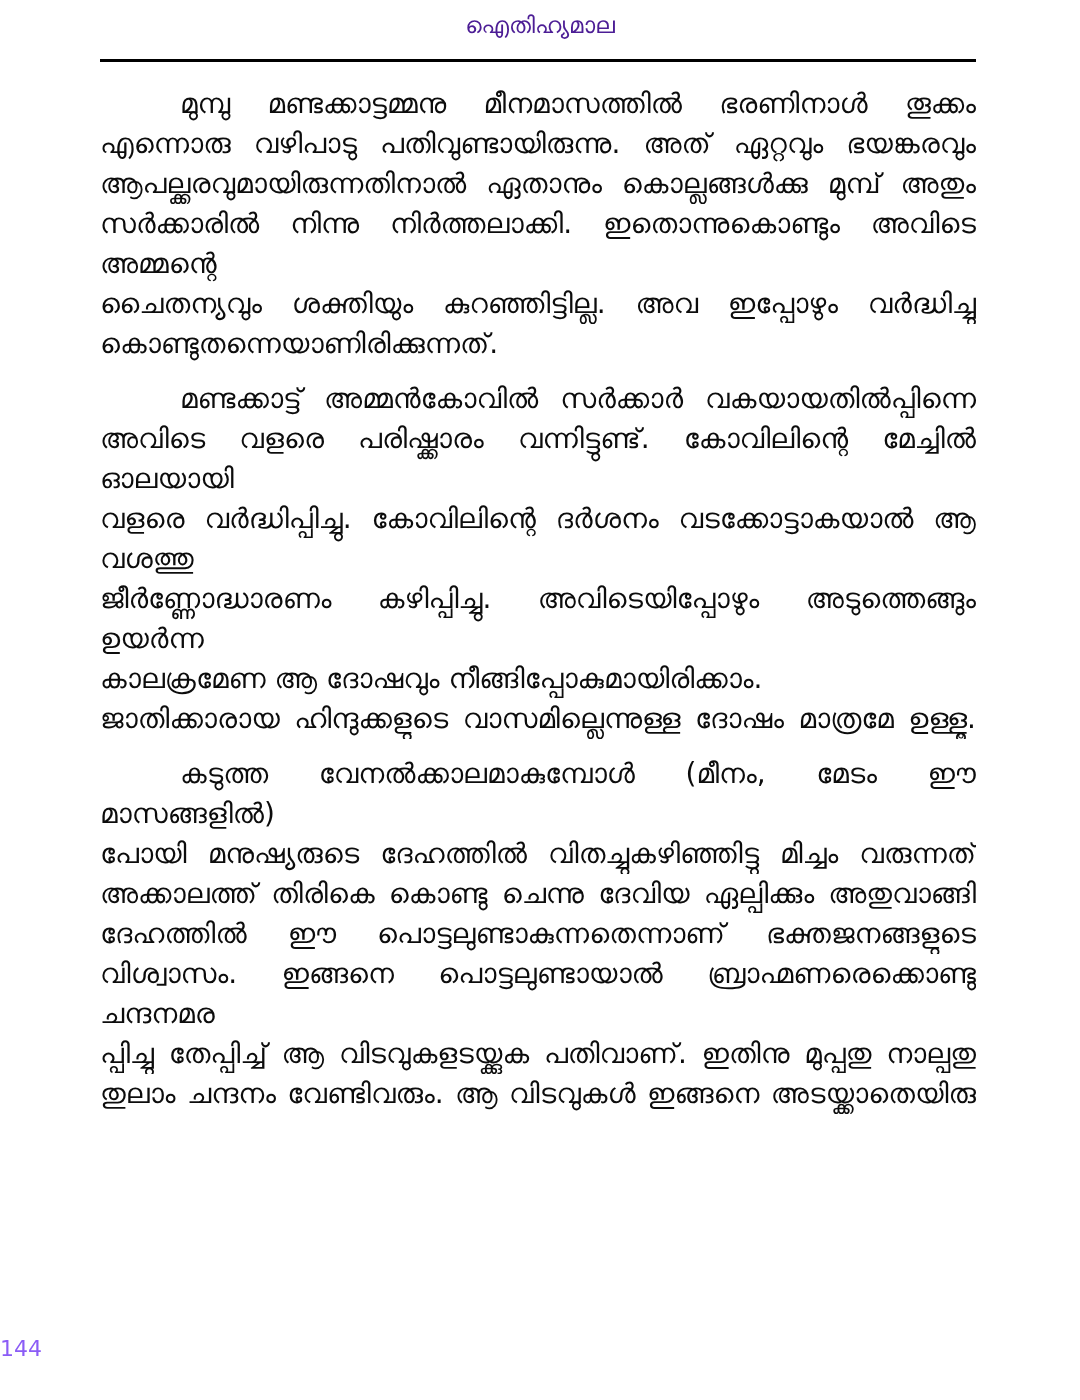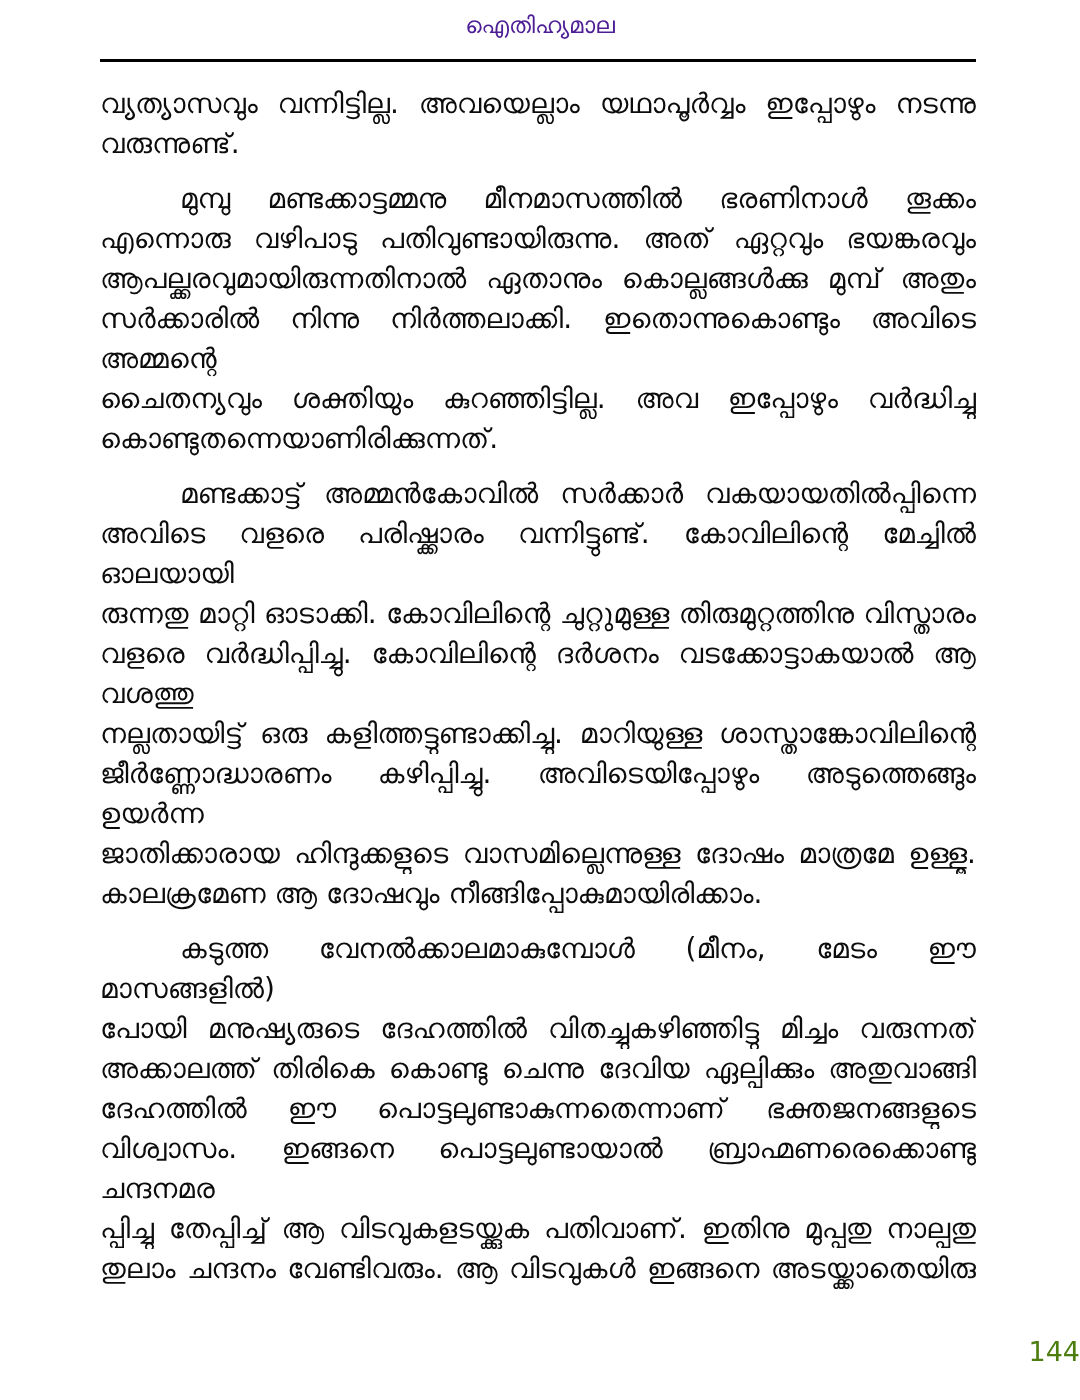--- a/index.html
+++ b/index.html
@@ -58,54 +58,48 @@
     text-align-last: left;
   }
   .para.indent .line:first-child {
     text-indent: 80px;
   }
   .page-number {
     position: absolute;
     top: 1336px;
     left: 0;
     width: 100%;
-    text-align: right;
-    font-size: 27px;
-    color: #4d7c0f;
+    text-align: left;
+    font-size: 22px;
+    color: #8b5cf6;
     font-family: "DejaVu Sans", "Liberation Sans", sans-serif;
   }
 </style>
 </head>
 <body>
 
 <div class="page">
   <div class="book-title">ഐതിഹ്യമാല</div>
   <div class="header-rule"></div>
   <div class="page-body">
-      <div class="para">
-        <div class="line">വ്യത്യാസവും വന്നിട്ടില്ല. അവയെല്ലാം യഥാപൂർവ്വം ഇപ്പോഴും നടന്നു</div>
-        <div class="line last">വരുന്നുണ്ട്.</div>
-      </div>
       <div class="para indent">
         <div class="line">മുമ്പു മണ്ടക്കാട്ടമ്മനു മീനമാസത്തിൽ ഭരണിനാൾ തൂക്കം</div>
         <div class="line">എന്നൊരു വഴിപാടു പതിവുണ്ടായിരുന്നു. അത് ഏറ്റവും ഭയങ്കരവും</div>
         <div class="line">ആപല്ക്കരവുമായിരുന്നതിനാൽ ഏതാനും കൊല്ലങ്ങൾക്കു മുമ്പ് അതും</div>
         <div class="line">സർക്കാരിൽ നിന്നു നിർത്തലാക്കി. ഇതൊന്നുകൊണ്ടും അവിടെ അമ്മന്റെ</div>
         <div class="line">ചൈതന്യവും ശക്തിയും കുറഞ്ഞിട്ടില്ല. അവ ഇപ്പോഴും വർദ്ധിച്ചു</div>
         <div class="line last">കൊണ്ടുതന്നെയാണിരിക്കുന്നത്.</div>
       </div>
       <div class="para indent">
         <div class="line">മണ്ടക്കാട്ട് അമ്മൻകോവിൽ സർക്കാർ വകയായതിൽപ്പിന്നെ</div>
         <div class="line">അവിടെ വളരെ പരിഷ്ക്കാരം വന്നിട്ടുണ്ട്. കോവിലിന്റെ മേച്ചിൽ ഓലയായി</div>
-        <div class="line">രുന്നതു മാറ്റി ഓടാക്കി. കോവിലിന്റെ ചുറ്റുമുള്ള തിരുമുറ്റത്തിനു വിസ്താരം</div>
         <div class="line">വളരെ വർദ്ധിപ്പിച്ചു. കോവിലിന്റെ ദർശനം വടക്കോട്ടാകയാൽ ആ വശത്തു</div>
-        <div class="line">നല്ലതായിട്ട് ഒരു കളിത്തട്ടുണ്ടാക്കിച്ചു. മാറിയുള്ള ശാസ്താങ്കോവിലിന്റെ</div>
         <div class="line">ജീർണ്ണോദ്ധാരണം കഴിപ്പിച്ചു. അവിടെയിപ്പോഴും അടുത്തെങ്ങും ഉയർന്ന</div>
+        <div class="line last">കാലക്രമേണ ആ ദോഷവും നീങ്ങിപ്പോകുമായിരിക്കാം.</div>
         <div class="line">ജാതിക്കാരായ ഹിന്ദുക്കളുടെ വാസമില്ലെന്നുള്ള ദോഷം മാത്രമേ ഉള്ളൂ.</div>
-        <div class="line last">കാലക്രമേണ ആ ദോഷവും നീങ്ങിപ്പോകുമായിരിക്കാം.</div>
       </div>
       <div class="para indent">
         <div class="line">കടുത്ത വേനൽക്കാലമാകുമ്പോൾ (മീനം, മേടം ഈ മാസങ്ങളിൽ)</div>
         <div class="line">പോയി മനുഷ്യരുടെ ദേഹത്തിൽ വിതച്ചുകഴിഞ്ഞിട്ടു മിച്ചം വരുന്നത്</div>
         <div class="line">അക്കാലത്ത് തിരികെ കൊണ്ടു ചെന്നു ദേവിയ ഏല്പിക്കും അതുവാങ്ങി</div>
         <div class="line">ദേഹത്തിൽ ഈ പൊട്ടലുണ്ടാകുന്നതെന്നാണ് ഭക്തജനങ്ങളുടെ</div>
         <div class="line">വിശ്വാസം. ഇങ്ങനെ പൊട്ടലുണ്ടായാൽ ബ്രാഹ്മണരെക്കൊണ്ടു ചന്ദനമര</div>
         <div class="line">പ്പിച്ചു തേപ്പിച്ച് ആ വിടവുകളടയ്ക്കുക പതിവാണ്. ഇതിനു മുപ്പതു നാല്പതു</div>
         <div class="line">തുലാം ചന്ദനം വേണ്ടിവരും. ആ വിടവുകൾ ഇങ്ങനെ അടയ്ക്കാതെയിരു</div>
       </div>

